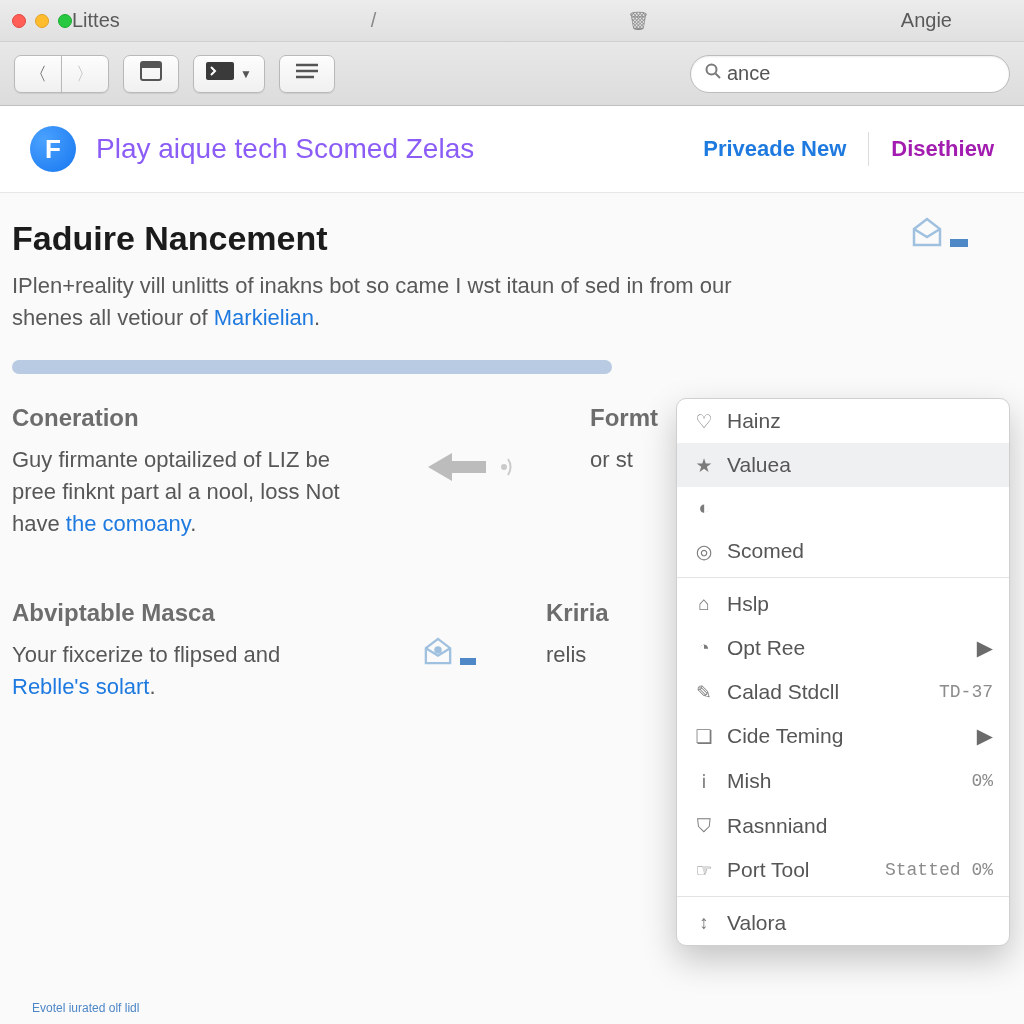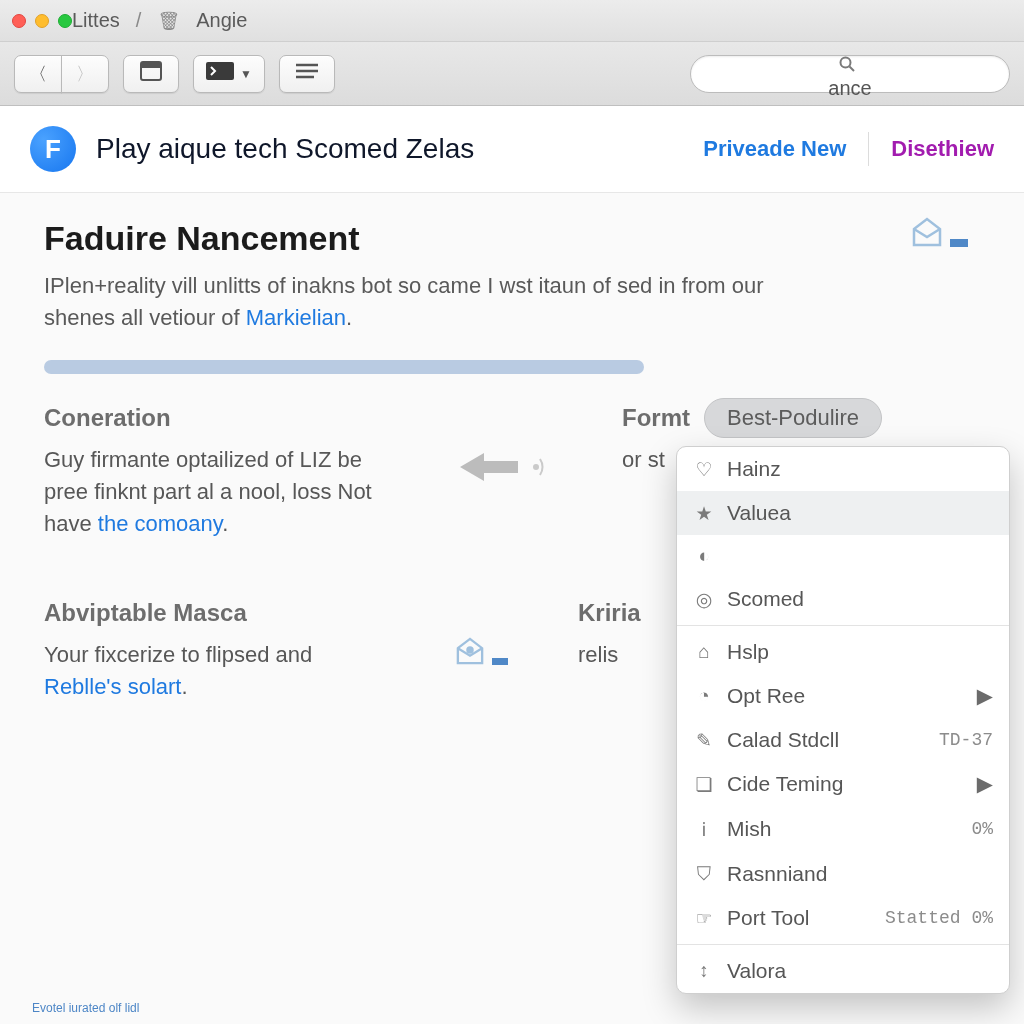--- a/index.html
+++ b/index.html
@@ -4,46 +4,46 @@
 <style>
   * { box-sizing: border-box; margin: 0; padding: 0; }
   html, body { width: 1024px; height: 1024px; font-family: -apple-system, "Helvetica Neue", Arial, sans-serif; background: #f4f4f4; overflow: hidden; }
   
   .titlebar { height: 42px; background: linear-gradient(#ececec,#e0e0e0); display:flex; align-items:center; padding:0 12px; border-bottom:1px solid #cfcfcf;}
   .traffic { display:flex; gap:9px; align-items:center;}
   .dot { width:14px; height:14px; border-radius:50%; }
   .dot.red{background:#ff5f57;border:1px solid #e24640;}
   .dot.yellow{background:#ffbd2e;border:1px solid #e1a128;}
   .dot.green{background:#28c840;border:1px solid #1dad33;}
-  .title-center{ flex:1; text-align:center; color:#5a5a5a; font-size:20px; display:flex; justify-content:flex-start; align-items:center; gap:16px;}
+  .title-center{ flex:1; text-align:center; color:#5a5a5a; font-size:20px; display:flex; justify-content:space-between; align-items:center; gap:6px;}
   .title-center .sep{color:#8a8a8a;}
   .title-center .ticon{color:#8a8a8a; font-size:18px;}
   
   .toolbar{height:64px;background:linear-gradient(#e8e8e8,#dcdcdc);border-bottom:1px solid #bfbfbf;display:flex;align-items:center;padding:0 14px;gap:14px;}
   .btngroup{display:flex;}
   .tbtn{background:linear-gradient(#fdfdfd,#f0f0f0);border:1px solid #b9b9b9;border-radius:7px;min-width:48px;height:38px;display:flex;align-items:center;justify-content:center;color:#535353;font-size:18px;box-shadow:0 1px 0 #fff inset, 0 1px 1px rgba(0,0,0,.08);}
   .btngroup .tbtn{border-radius:0;}
   .btngroup .tbtn:first-child{border-top-left-radius:7px;border-bottom-left-radius:7px;}
   .btngroup .tbtn:last-child{border-top-right-radius:7px;border-bottom-right-radius:7px;margin-left:-1px;}
   .tbtn.tabs{width:56px;}
   .tbtn.console{width:72px;gap:6px;}
   .tbtn.menu{width:56px;}
   .spacer{flex:1;}
-  .search{position:relative;width:320px;height:38px;background:#fff;border:1px solid #bcbcbc;border-radius:19px;display:flex;align-items:center;padding:0 14px;color:#555;font-size:20px;box-shadow:inset 0 1px 2px rgba(0,0,0,.08);flex-direction:column;}
+  .search{position:relative;width:320px;height:38px;background:#fff;border:1px solid #bcbcbc;border-radius:19px;display:flex;align-items:center;padding:0 14px;color:#555;font-size:20px;box-shadow:inset 0 1px 2px rgba(0,0,0,.08);}
   .search .mag{color:#7a7a7a;margin-right:6px;font-size:18px;}
   
   .pagehead{background:#fff;border-bottom:1px solid #e7e7e7;padding:20px 30px;display:flex;align-items:center;gap:20px;}
   .logo{width:46px;height:46px;border-radius:50%;background:radial-gradient(circle at 30% 30%,#4aa2ff,#1776ef);display:flex;align-items:center;justify-content:center;color:#fff;font-weight:700;font-size:26px;}
-  .pagetitle{flex:1;font-size:28px;color:#0f172a;}
+  .pagetitle{flex:1;font-size:28px;color:#8b5cf6;}
   .headlinks{display:flex;align-items:center;gap:22px;font-size:22px;}
   .headlinks .sepv{width:1px;height:34px;background:#dcdcdc;}
   .lnk-primary{color:#1f7ae0;font-weight:600;}
   .lnk-muted{color:#a21caf;font-weight:600;}
   
-  .main{background:#fafafa;padding:26px 44px;position:relative;height:calc(1024px - 42px - 64px - 86px);}
+  .main{background:#fafafa;padding:26px 12px;position:relative;height:calc(1024px - 42px - 64px - 86px);}
   h1.section{font-size:34px;font-weight:800;color:#1b1b1b;margin-bottom:12px;}
   p.lede{font-size:22px;color:#595959;line-height:1.45;max-width:760px;}
   p.lede a{color:#1f7ae0;text-decoration:none;}
   .outbox{position:absolute;right:56px;top:24px;color:#7fa9d1;font-size:30px;display:flex;align-items:flex-end;gap:6px;}
   .outbox .bar{width:18px;height:8px;background:#4f88c7;}
   .progress{height:14px;width:600px;background:#b9cbe2;border-radius:8px;margin-top:26px;}
   .cols{display:flex;gap:70px;margin-top:30px;}
   .col{flex:1;min-width:0;}
   .col h3{font-size:24px;color:#6d6d6d;font-weight:700;margin-bottom:12px;}
   .col p{font-size:22px;color:#575757;line-height:1.45;}
@@ -198,21 +198,20 @@
       <p>relis</p>
     </div>
   </div>
 
   <div class="bottom">
     <div class="line">Evotel iurated olf    lidl</div>
   </div>
 </div>
 
 <div style="position:absolute;right:14px;top:398px">
-  <div class="dd-pill">Best-Podulire</div>
   <div class="dropdown" style="position:relative;right:auto;top:auto;">
     <ul class="menu-list">
       <li>
           <span class="mi">♡</span>
           <span>Hainz</span>
         </li>
       <li class="hover">
           <span class="mi">★</span>
           <span>Valuea</span>
         </li>

